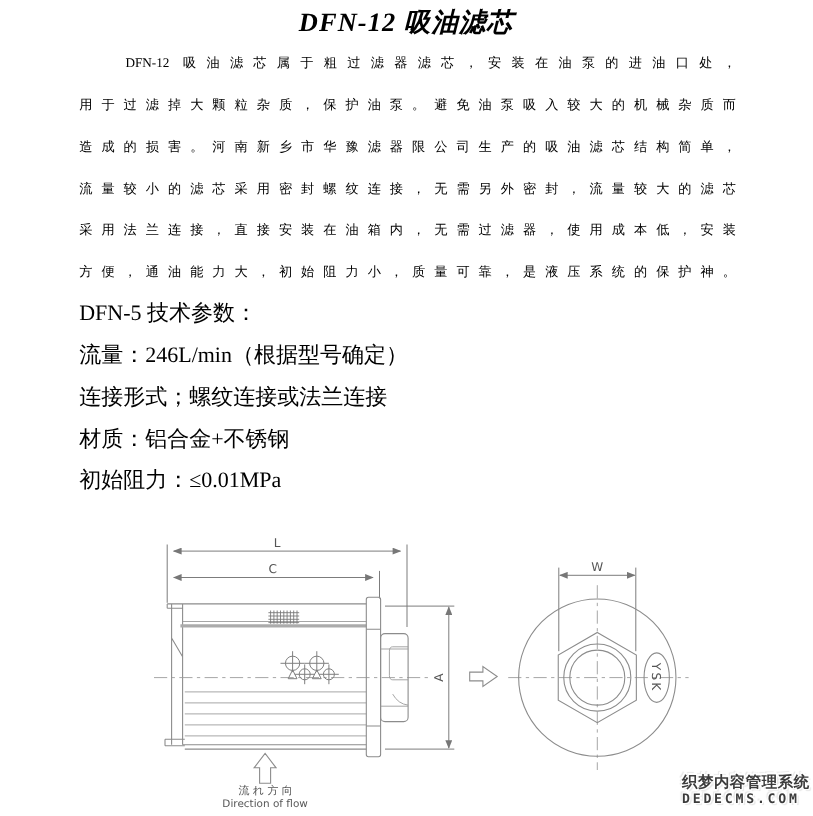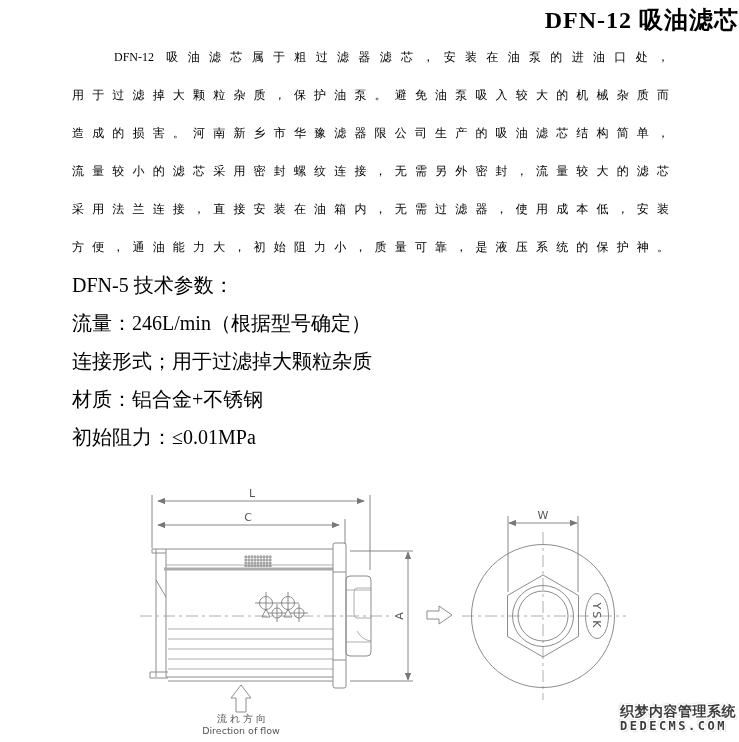--- a/index.html
+++ b/index.html
@@ -2,22 +2,22 @@
 <html><head>
 <meta charset="utf-8">
 <style>
   html,body{margin:0;padding:0;}
   body{
     width:739px;height:742px;position:relative;background:#ffffff;
     font-family:"Liberation Serif","DejaVu Serif",serif;color:#000;
     overflow:hidden;
   }
   .title{
-    position:absolute;top:4px;left:0;width:739px;text-align:right;
-    font-size:24px;font-weight:bold;letter-spacing:1px;margin:0;
+    position:absolute;top:4px;left:0;width:739px;text-align:center;
+    font-size:24px;font-weight:bold;letter-spacing:1px;margin:0;font-style:italic;
   }
   .para{position:absolute;top:38px;left:72px;width:597px;}
   .pline{
     height:38px;line-height:38px;font-size:12px;overflow:hidden;
     text-align:justify;text-align-last:justify;
   }
   .pline.indent{text-indent:42px;}
   .specs{position:absolute;top:266px;left:72px;width:597px;}
   .sline{height:38px;line-height:38px;font-size:20px;}
   .drawing{position:absolute;top:485px;left:0;}
@@ -54,21 +54,21 @@
     <div class="pline">用于过滤掉大颗粒杂质，保护油泵。避免油泵吸入较大的机械杂质而</div>
     <div class="pline">造成的损害。河南新乡市华豫滤器限公司生产的吸油滤芯结构简单，</div>
     <div class="pline">流量较小的滤芯采用密封螺纹连接，无需另外密封，流量较大的滤芯</div>
     <div class="pline">采用法兰连接，直接安装在油箱内，无需过滤器，使用成本低，安装</div>
     <div class="pline">方便，通油能力大，初始阻力小，质量可靠，是液压系统的保护神。</div>
   </div>
 
   <div class="specs">
     <div class="sline">DFN-5 技术参数：</div>
     <div class="sline">流量：246L/min（根据型号确定）</div>
-    <div class="sline">连接形式；用于过滤掉大颗粒杂质</div>
+    <div class="sline">连接形式；螺纹连接或法兰连接</div>
     <div class="sline">材质：铝合金+不锈钢</div>
     <div class="sline">初始阻力：≤0.01MPa</div>
   </div>
 
   <svg class="drawing" width="739" height="257" viewBox="0 485 739 257" xmlns="http://www.w3.org/2000/svg">
     <defs>
       <marker id="ah" viewBox="0 0 10 8" refX="9" refY="4" markerWidth="9" markerHeight="7" orient="auto-start-reverse">
         <path d="M0 0 L10 4 L0 8 Z" fill="#777"></path>
       </marker>
     </defs>

